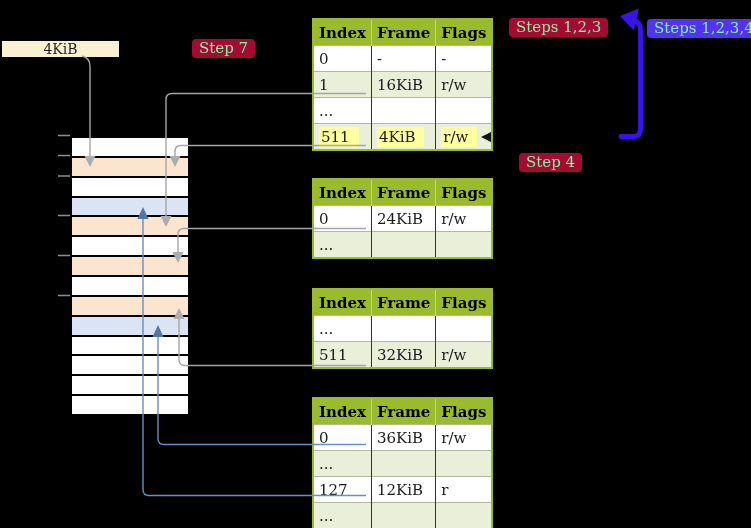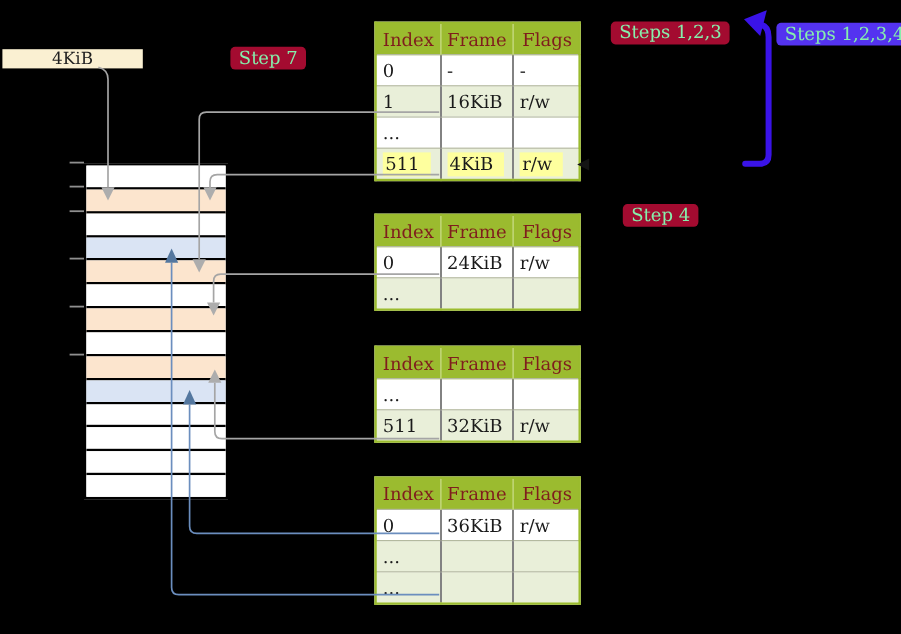--- a/index.html
+++ b/index.html
@@ -18,39 +18,39 @@
   
   .badge{
     position:absolute;height:19px;line-height:19px;padding:0 7px;border-radius:4px;
     color:#86efac;font-size:15px;white-space:nowrap;
   }
   .badge.red{background:#a30b30;}
   .badge.violet{background:#5433f0;}
   #step0{left:192px;top:39px;}
   #steps123{left:509px;top:18px;}
   #steps1234{left:647px;top:19px;}
-  #step4{left:519px;top:170px;}
+  #step4{left:519px;top:153px;}
 
   
   .memcol{
     position:absolute;left:70px;top:136px;width:120px;height:280px;
     box-sizing:border-box;border:2px solid #000;background:#fff;
     display:flex;flex-direction:column;
   }
   .mem-row{flex:1;border-bottom:2px solid #000;}
   .mem-row:last-child{border-bottom:none;}
 
   
   table.ptable{
     position:absolute;border-collapse:collapse;table-layout:fixed;
     background:#ffffff;border:2px solid #9bbb2f;
     font-size:15px;color:#1a1a1a;
   }
   table.ptable th{
-    background:#9bbb2f;color:#7f1d1d;font-weight:normal;text-align:right;
+    background:#9bbb2f;color:#000000;font-weight:bold;text-align:right;
     padding:2px 5px;height:21px;border-right:1px solid #c6da7c;font-size:15px;
   }
   table.ptable th:last-child{border-right:none;}
   table.ptable td{
     padding:1px 5px;height:23px;border-right:1px solid #303030;
     border-top:1px solid #b3b99f;overflow:hidden;white-space:nowrap;
   }
   table.ptable td:last-child{border-right:none;}
   table.ptable col.c-index{width:54px;}
   table.ptable col.c-frame{width:59px;}
@@ -202,20 +202,25 @@
       <tr>
         <td>0</td>
         <td>36KiB</td>
         <td>r/w</td>
       </tr>
       <tr class="alt">
         <td>...</td>
         <td></td>
         <td></td>
       </tr>
+      <tr>
+        <td>127</td>
+        <td>12KiB</td>
+        <td>r</td>
+      </tr>
       <tr class="alt">
         <td>...</td>
         <td></td>
         <td></td>
       </tr>
     </tbody>
   </table>
 
   <svg class="overlay" width="751" height="528" viewBox="0 0 751 528">
 

